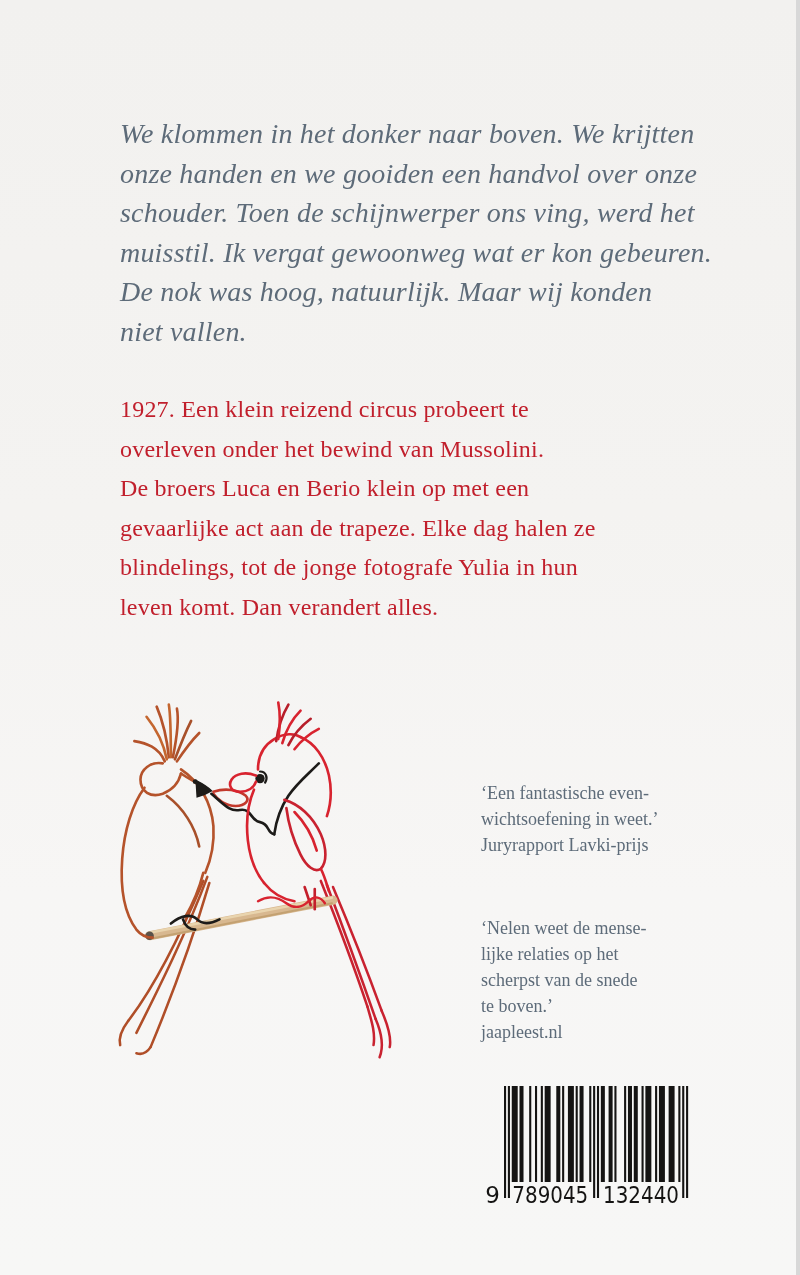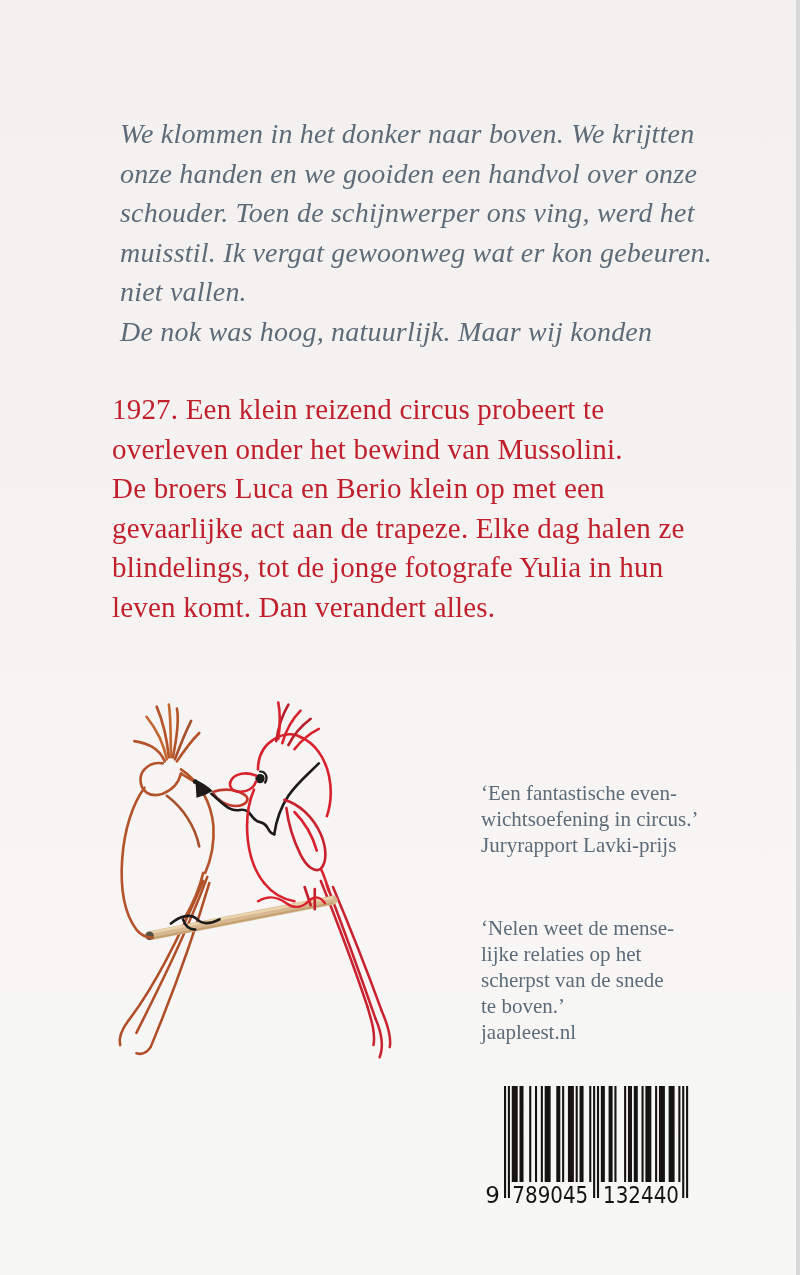--- a/index.html
+++ b/index.html
@@ -3,44 +3,44 @@
 <meta charset="utf-8">
 <style>
   html,body{margin:0;padding:0;background:#d8d8d8;}
   .cover{
     position:relative;width:796px;height:1275px;overflow:hidden;
     background:linear-gradient(180deg,#f2f1ef 0%,#f4f3f1 40%,#f7f6f5 70%,#f7f7f6 100%);
     font-family:"Liberation Serif",serif;
   }
   .intro{position:absolute;left:120px;top:114px;font-style:italic;font-size:28px;line-height:39.5px;letter-spacing:.2px;color:#5d6b79;}
   .intro .ln{white-space:nowrap;}
-  .synopsis{position:absolute;left:112px;top:390px;font-size:29px;line-height:39.5px;letter-spacing:.2px;color:#c11f2c;}
+  .synopsis{position:absolute;left:120px;top:390px;font-size:24px;line-height:39.5px;letter-spacing:.2px;color:#c11f2c;}
   .synopsis .ln{white-space:nowrap;}
-  .review{position:absolute;left:481px;width:230px;font-size:21px;line-height:26px;color:#5d6b79;}
+  .review{position:absolute;left:481px;width:230px;font-size:18px;line-height:26px;color:#5d6b79;}
   .review-1{top:780px;}
   .review-2{top:878px;margin-top:37px;}
   .review .ln{white-space:nowrap;}
   .illu{position:absolute;left:106px;top:698px;width:304px;height:376px;}
   .illu svg{width:100%;height:100%;}
   .barcode-wrap{position:absolute;left:504px;top:1086px;width:184px;height:124px;}
   .barcode-wrap svg{overflow:visible;}
   .barcode-wrap text{font-family:"DejaVu Sans",sans-serif;fill:#151413;font-size:23px;}
 </style>
 </head>
 <body>
 
 <div class="cover">
 
   <div class="intro">
     <div class="ln">We klommen in het donker naar boven. We krijtten</div>
     <div class="ln">onze handen en we gooiden een handvol over onze</div>
     <div class="ln">schouder. Toen de schijnwerper ons ving, werd het</div>
     <div class="ln">muisstil. Ik vergat gewoonweg wat er kon gebeuren.</div>
+    <div class="ln">De nok was hoog, natuurlijk. Maar wij konden</div>
     <div class="ln">niet vallen.</div>
-    <div class="ln">De nok was hoog, natuurlijk. Maar wij konden</div>
   </div>
 
   <div class="synopsis">
     <div class="ln">1927. Een klein reizend circus probeert te</div>
     <div class="ln">overleven onder het bewind van Mussolini.</div>
     <div class="ln">De broers Luca en Berio klein op met een</div>
     <div class="ln">gevaarlijke act aan de trapeze. Elke dag halen ze</div>
     <div class="ln">blindelings, tot de jonge fotografe Yulia in hun</div>
     <div class="ln">leven komt. Dan verandert alles.</div>
   </div>
@@ -116,21 +116,21 @@
         <path d="M196 186 C198 192 200 198 202 204" stroke="#c41f2c"></path>
         <path d="M206 188 C206 196 206 202 206 208" stroke="#c41f2c"></path>
         <path d="M150 200 C160 194 170 196 178 202 C186 208 194 206 200 200 C206 194 212 196 216 202" stroke-width="2.4"></path>
         <path d="M212 168 C216 176 218 184 220 190"></path>
       </g>
     </svg>
   </div>
 
   <div class="review review-1">
     <div class="ln">‘Een fantastische even-</div>
-    <div class="ln">wichtsoefening in circus.’</div>
+    <div class="ln">wichtsoefening in weet.’</div>
     <div class="ln">Juryrapport Lavki-prijs</div>
   </div>
 
   <div class="review review-2">
     <div class="ln">‘Nelen weet de mense-</div>
     <div class="ln">lijke relaties op het</div>
     <div class="ln">scherpst van de snede</div>
     <div class="ln">te boven.’</div>
     <div class="ln">jaapleest.nl</div>
   </div>

